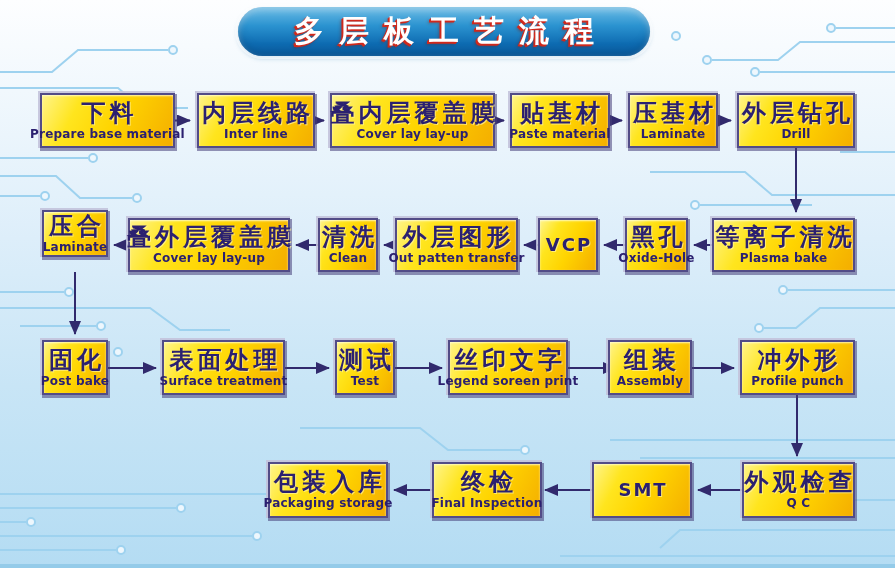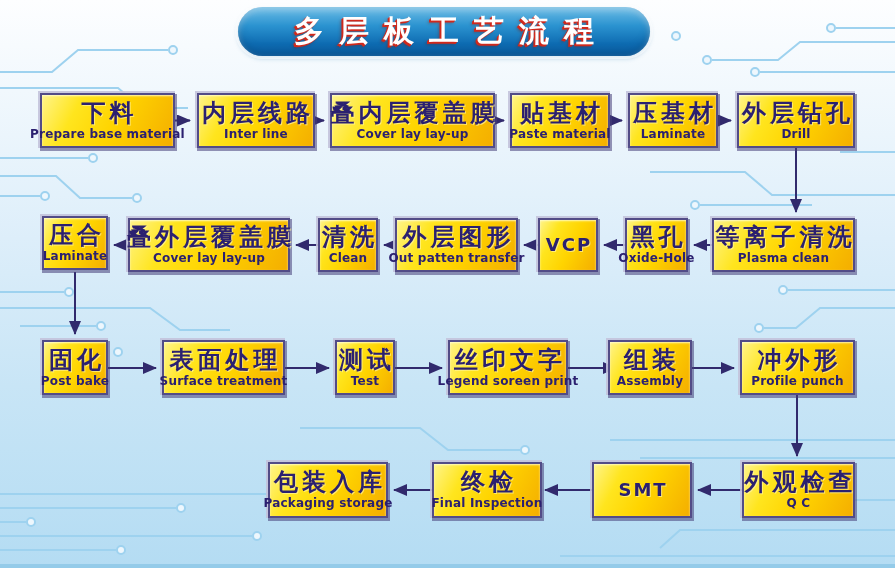--- a/index.html
+++ b/index.html
@@ -162,21 +162,21 @@
   </div>
   <div class="box" style="left:628px;top:93px;width:90px;height:55px">
     <span class="cn">压基材</span>
     <span class="en">Laminate</span>
   </div>
   <div class="box" style="left:737px;top:93px;width:118px;height:55px">
     <span class="cn">外层钻孔</span>
     <span class="en">Drill</span>
   </div>
 
-  <div class="box" style="left:42px;top:216px;width:66px;height:54px">
+  <div class="box" style="left:42px;top:210px;width:66px;height:47px">
     <span class="cn">压合</span>
     <span class="en">Laminate</span>
   </div>
   <div class="box" style="left:128px;top:218px;width:162px;height:54px">
     <span class="cn">叠外层覆盖膜</span>
     <span class="en">Cover lay lay-up</span>
   </div>
   <div class="box" style="left:318px;top:218px;width:60px;height:54px">
     <span class="cn">清洗</span>
     <span class="en">Clean</span>
@@ -187,21 +187,21 @@
   </div>
   <div class="box" style="left:538px;top:218px;width:60px;height:54px">
     <span class="cn big-latin">VCP</span>
   </div>
   <div class="box" style="left:625px;top:218px;width:63px;height:54px">
     <span class="cn">黑孔</span>
     <span class="en">Oxide-Hole</span>
   </div>
   <div class="box" style="left:712px;top:218px;width:143px;height:54px">
     <span class="cn">等离子清洗</span>
-    <span class="en">Plasma clean</span>
+    <span class="en">Plasma bake</span>
   </div>
 
   <div class="box" style="left:42px;top:340px;width:66px;height:55px">
     <span class="cn">固化</span>
     <span class="en">Post bake</span>
   </div>
   <div class="box" style="left:162px;top:340px;width:123px;height:55px">
     <span class="cn">表面处理</span>
     <span class="en">Surface treatment</span>
   </div>

